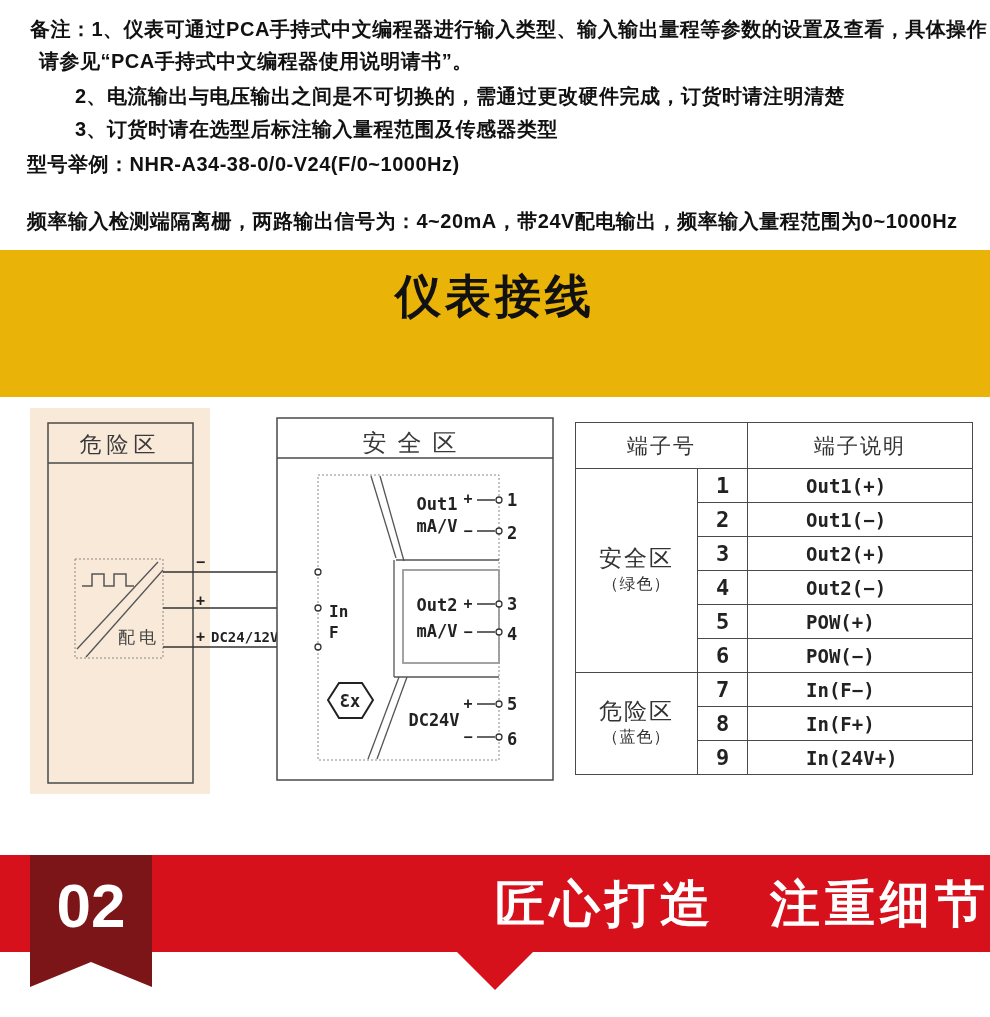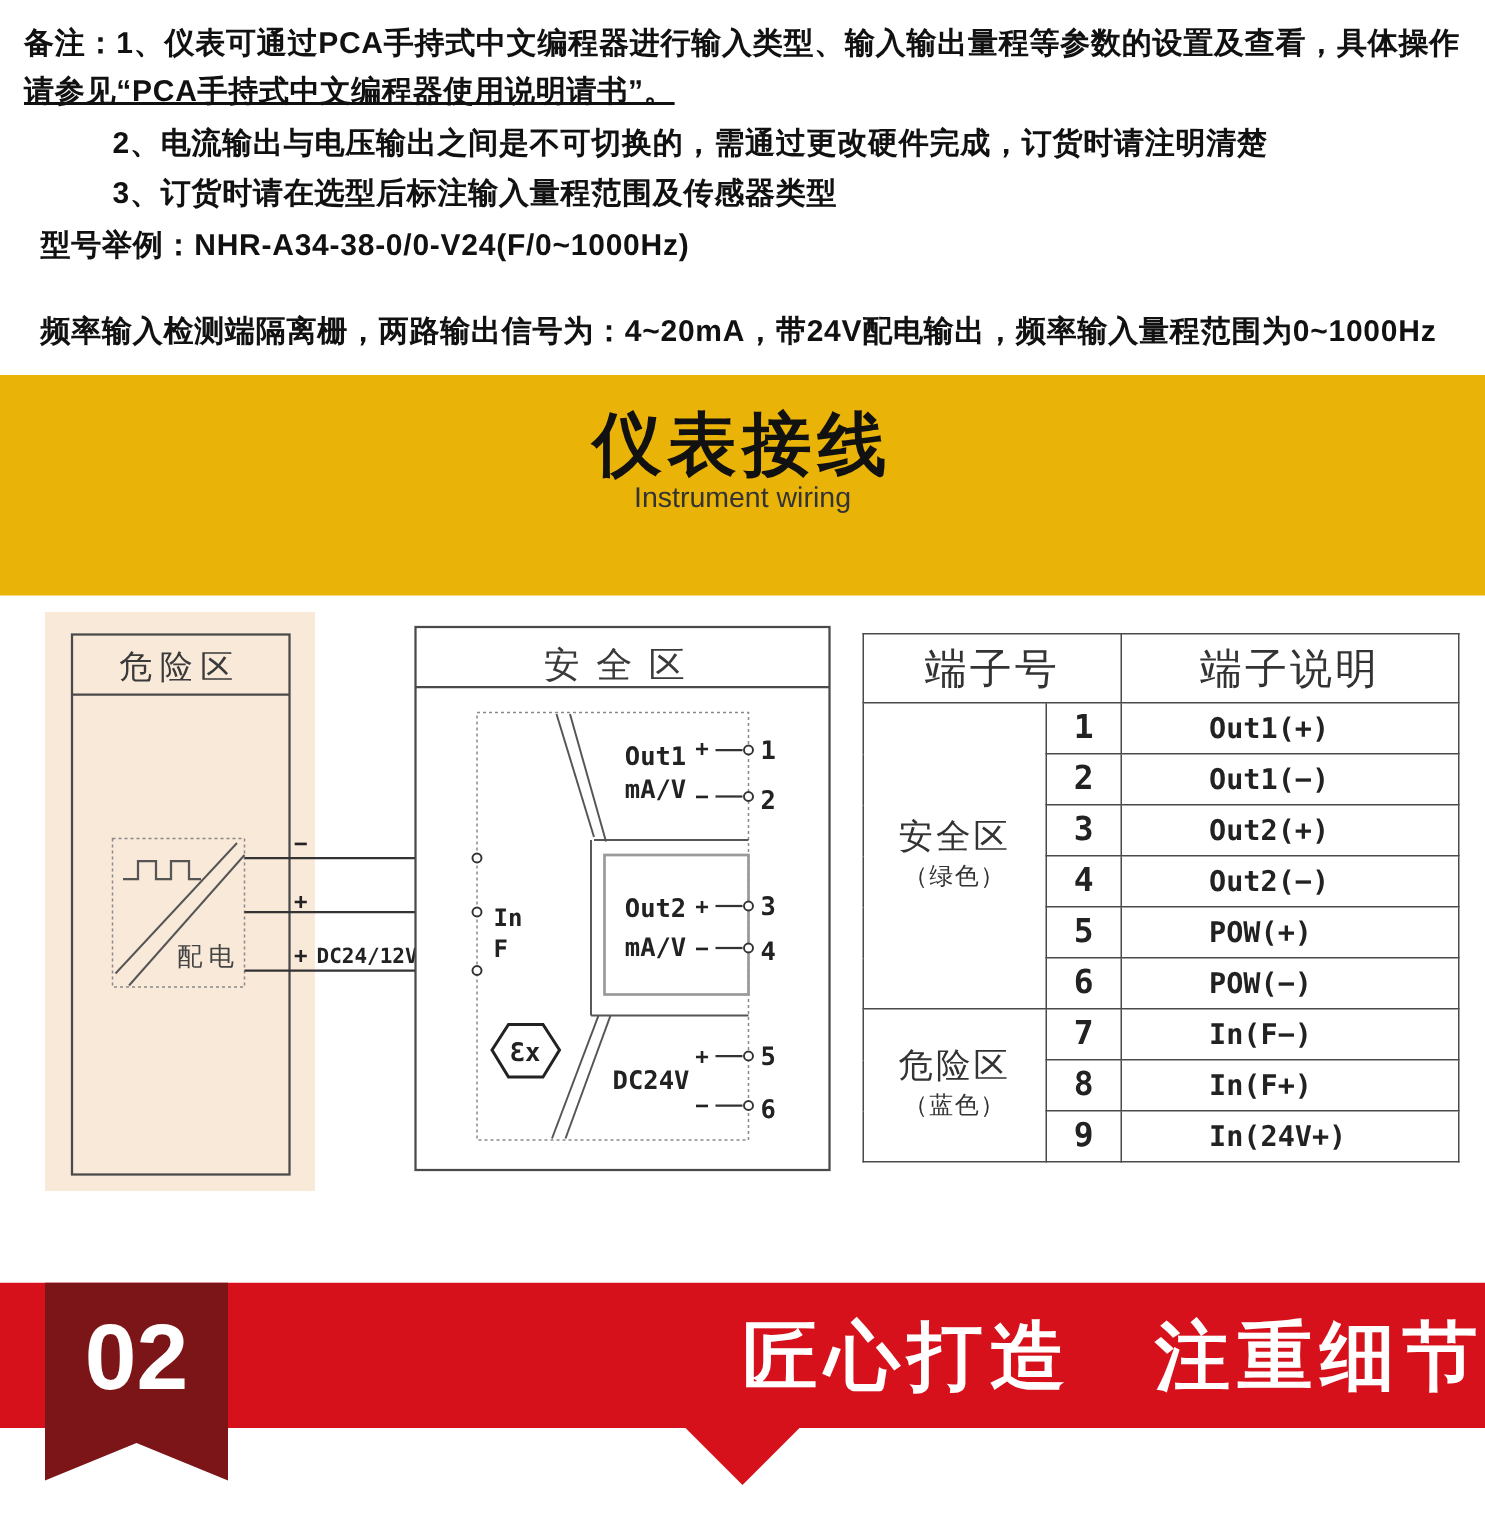--- a/index.html
+++ b/index.html
@@ -14,21 +14,21 @@
   .gray-banner .en{margin-top:3px;font-size:19px;color:#333;line-height:20px;}
   
   #wiring-svg{position:absolute;left:0;top:395px;}
   .zone-title{font-family:"DejaVu Serif",serif;fill:#3a3a3a;}
   .mono{font-family:"DejaVu Sans Mono",monospace;font-weight:bold;fill:#222;}
   .kai{font-family:"DejaVu Serif",serif;fill:#444;}
   
   #terminal-table{position:absolute;left:575px;top:422px;border-collapse:collapse;table-layout:fixed;}
   #terminal-table td,#terminal-table th{border:1px solid #4a4a4a;padding:0;background:#fff;}
   #terminal-table th{height:45px;font-family:"DejaVu Serif",serif;font-weight:normal;
-                     font-size:28px;letter-spacing:2px;color:#333;}
+                     font-size:21px;letter-spacing:2px;color:#333;}
   #terminal-table td{height:33px;text-align:center;}
   .col-zone{width:122px;} .col-num{width:50px;} .col-desc{width:225px;}
   .zone-cell{font-family:"DejaVu Serif",serif;color:#333;font-size:23px;letter-spacing:2px;line-height:26px;}
   .zone-cell .sub{font-size:16px;letter-spacing:1px;}
   .num-cell{font-family:"DejaVu Sans Mono",monospace;font-size:22px;font-weight:bold;color:#222;}
   .desc-cell{font-family:"DejaVu Sans Mono",monospace;font-size:19px;font-weight:bold;color:#222;
              text-align:left !important;padding-left:58px !important;}
   
   #footer{position:absolute;left:0;top:855px;width:990px;height:121px;}
   #footer-svg{position:absolute;left:0;top:0;}
@@ -36,31 +36,30 @@
          font-size:62px;font-weight:bold;color:#fff;line-height:62px;}
   .slogan{position:absolute;left:30px;top:21px;width:960px;text-align:right;
           font-size:50px;font-weight:bold;color:#fff;letter-spacing:5px;line-height:56px;white-space:nowrap;}
 </style>
 </head>
 <body>
 
 <div id="page">
 
   <div>
-    <div class="note-line" style="left:16px;top:16px;">备注：1、仪表可通过PCA手持式中文编程器进行输入类型、输入输出量程等参数的设置及查看，具体操作</div>
-    <div class="note-line" style="left:16px;top:48px;text-decoration:underline;">请参见“PCA手持式中文编程器使用说明请书”。</div>
+    <div class="note-line" style="left:30px;top:16px;">备注：1、仪表可通过PCA手持式中文编程器进行输入类型、输入输出量程等参数的设置及查看，具体操作</div>
+    <div class="note-line" style="left:39px;top:48px;">请参见“PCA手持式中文编程器使用说明请书”。</div>
     <div class="note-line" style="left:75px;top:83px;">2、电流输出与电压输出之间是不可切换的，需通过更改硬件完成，订货时请注明清楚</div>
     <div class="note-line" style="left:75px;top:116px;">3、订货时请在选型后标注输入量程范围及传感器类型</div>
     <div class="note-line" style="left:27px;top:151px;">型号举例：NHR-A34-38-0/0-V24(F/0~1000Hz)</div>
     <div class="note-line" style="left:27px;top:184px;margin-top:24px;">频率输入检测端隔离栅，两路输出信号为：4~20mA，带24V配电输出，频率输入量程范围为0~1000Hz</div>
   </div>
 
   <div class="gray-banner">
     <div class="cn">仪表接线</div>
-    <div class="en">Instrument wiring</div>
   </div>
 
   <svg id="wiring-svg" width="560" height="420" viewBox="0 395 560 420">
 
     <rect x="30" y="408" width="180" height="386" fill="#f8e9d9"></rect>
     <rect x="48" y="423" width="145" height="360" fill="none" stroke="#4a4a4a" stroke-width="1.5"></rect>
     <line x1="48" y1="463" x2="193" y2="463" stroke="#4a4a4a" stroke-width="1.5"></line>
     <text x="120" y="452" text-anchor="middle" class="zone-title" font-size="22" letter-spacing="5">危险区</text>
 
     <rect x="75" y="559" width="88" height="99" fill="none" stroke="#8a8a8a" stroke-width="1" stroke-dasharray="2,2"></rect>

